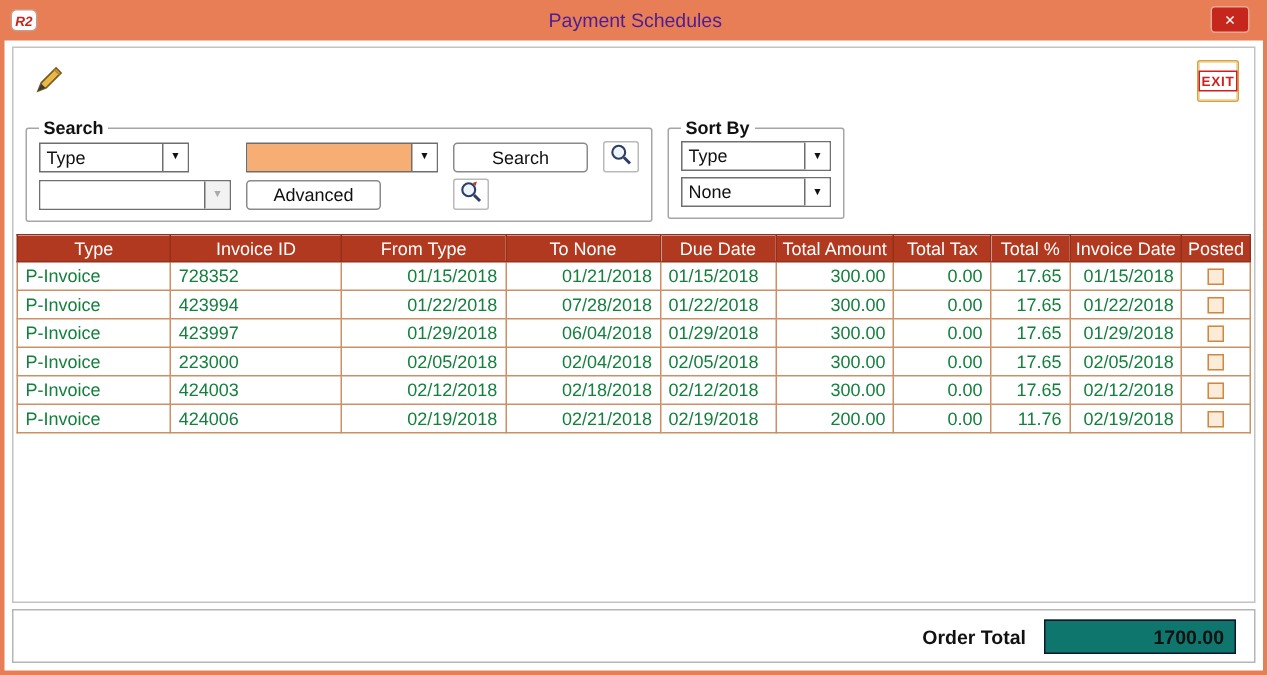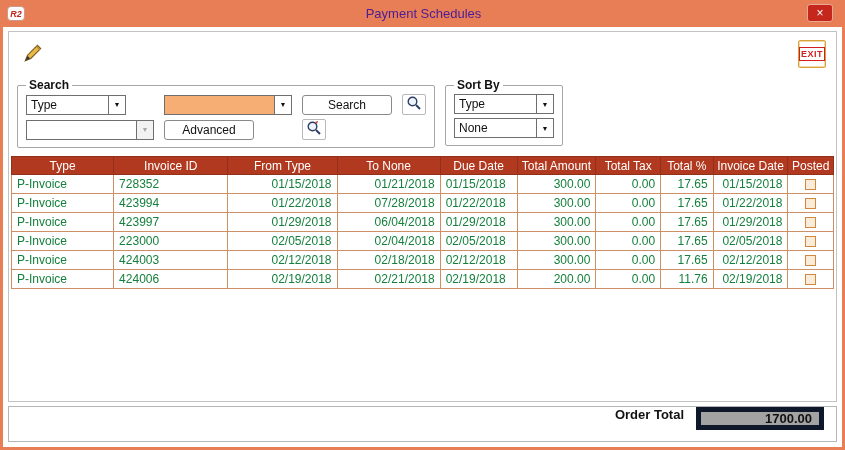--- a/index.html
+++ b/index.html
@@ -136,28 +136,28 @@
   .cb {
     display:inline-block; width:11px; height:11px;
     border:1px solid #D0873F; background:#FBEBD9;
     vertical-align:middle; cursor:pointer;
   }
 
   
   .footer {
     flex:0 0 36px; margin-top:4px;
     border:1px solid #b5b5b5;
-    display:flex; align-items:flex-start; justify-content:flex-end;
+    display:flex; align-items:center; justify-content:flex-end;
     gap:12px; padding:0 12px;
     background:#fff;
   }
   .ot-label { font-weight:bold; font-size:13px; color:#111; }
   .ot-box {
     width:128px; height:23px;
-    background:#a3a3a3; border:5px solid #0f172a;
+    background:#0f766e; border:1px solid #0f172a;
     display:flex; align-items:center; justify-content:flex-end;
     padding:0 7px; font-weight:bold; font-size:13px; color:#111;
   }
 </style>
 </head>
 <body>
 
 <div class="window">
 
   <div class="titlebar">

